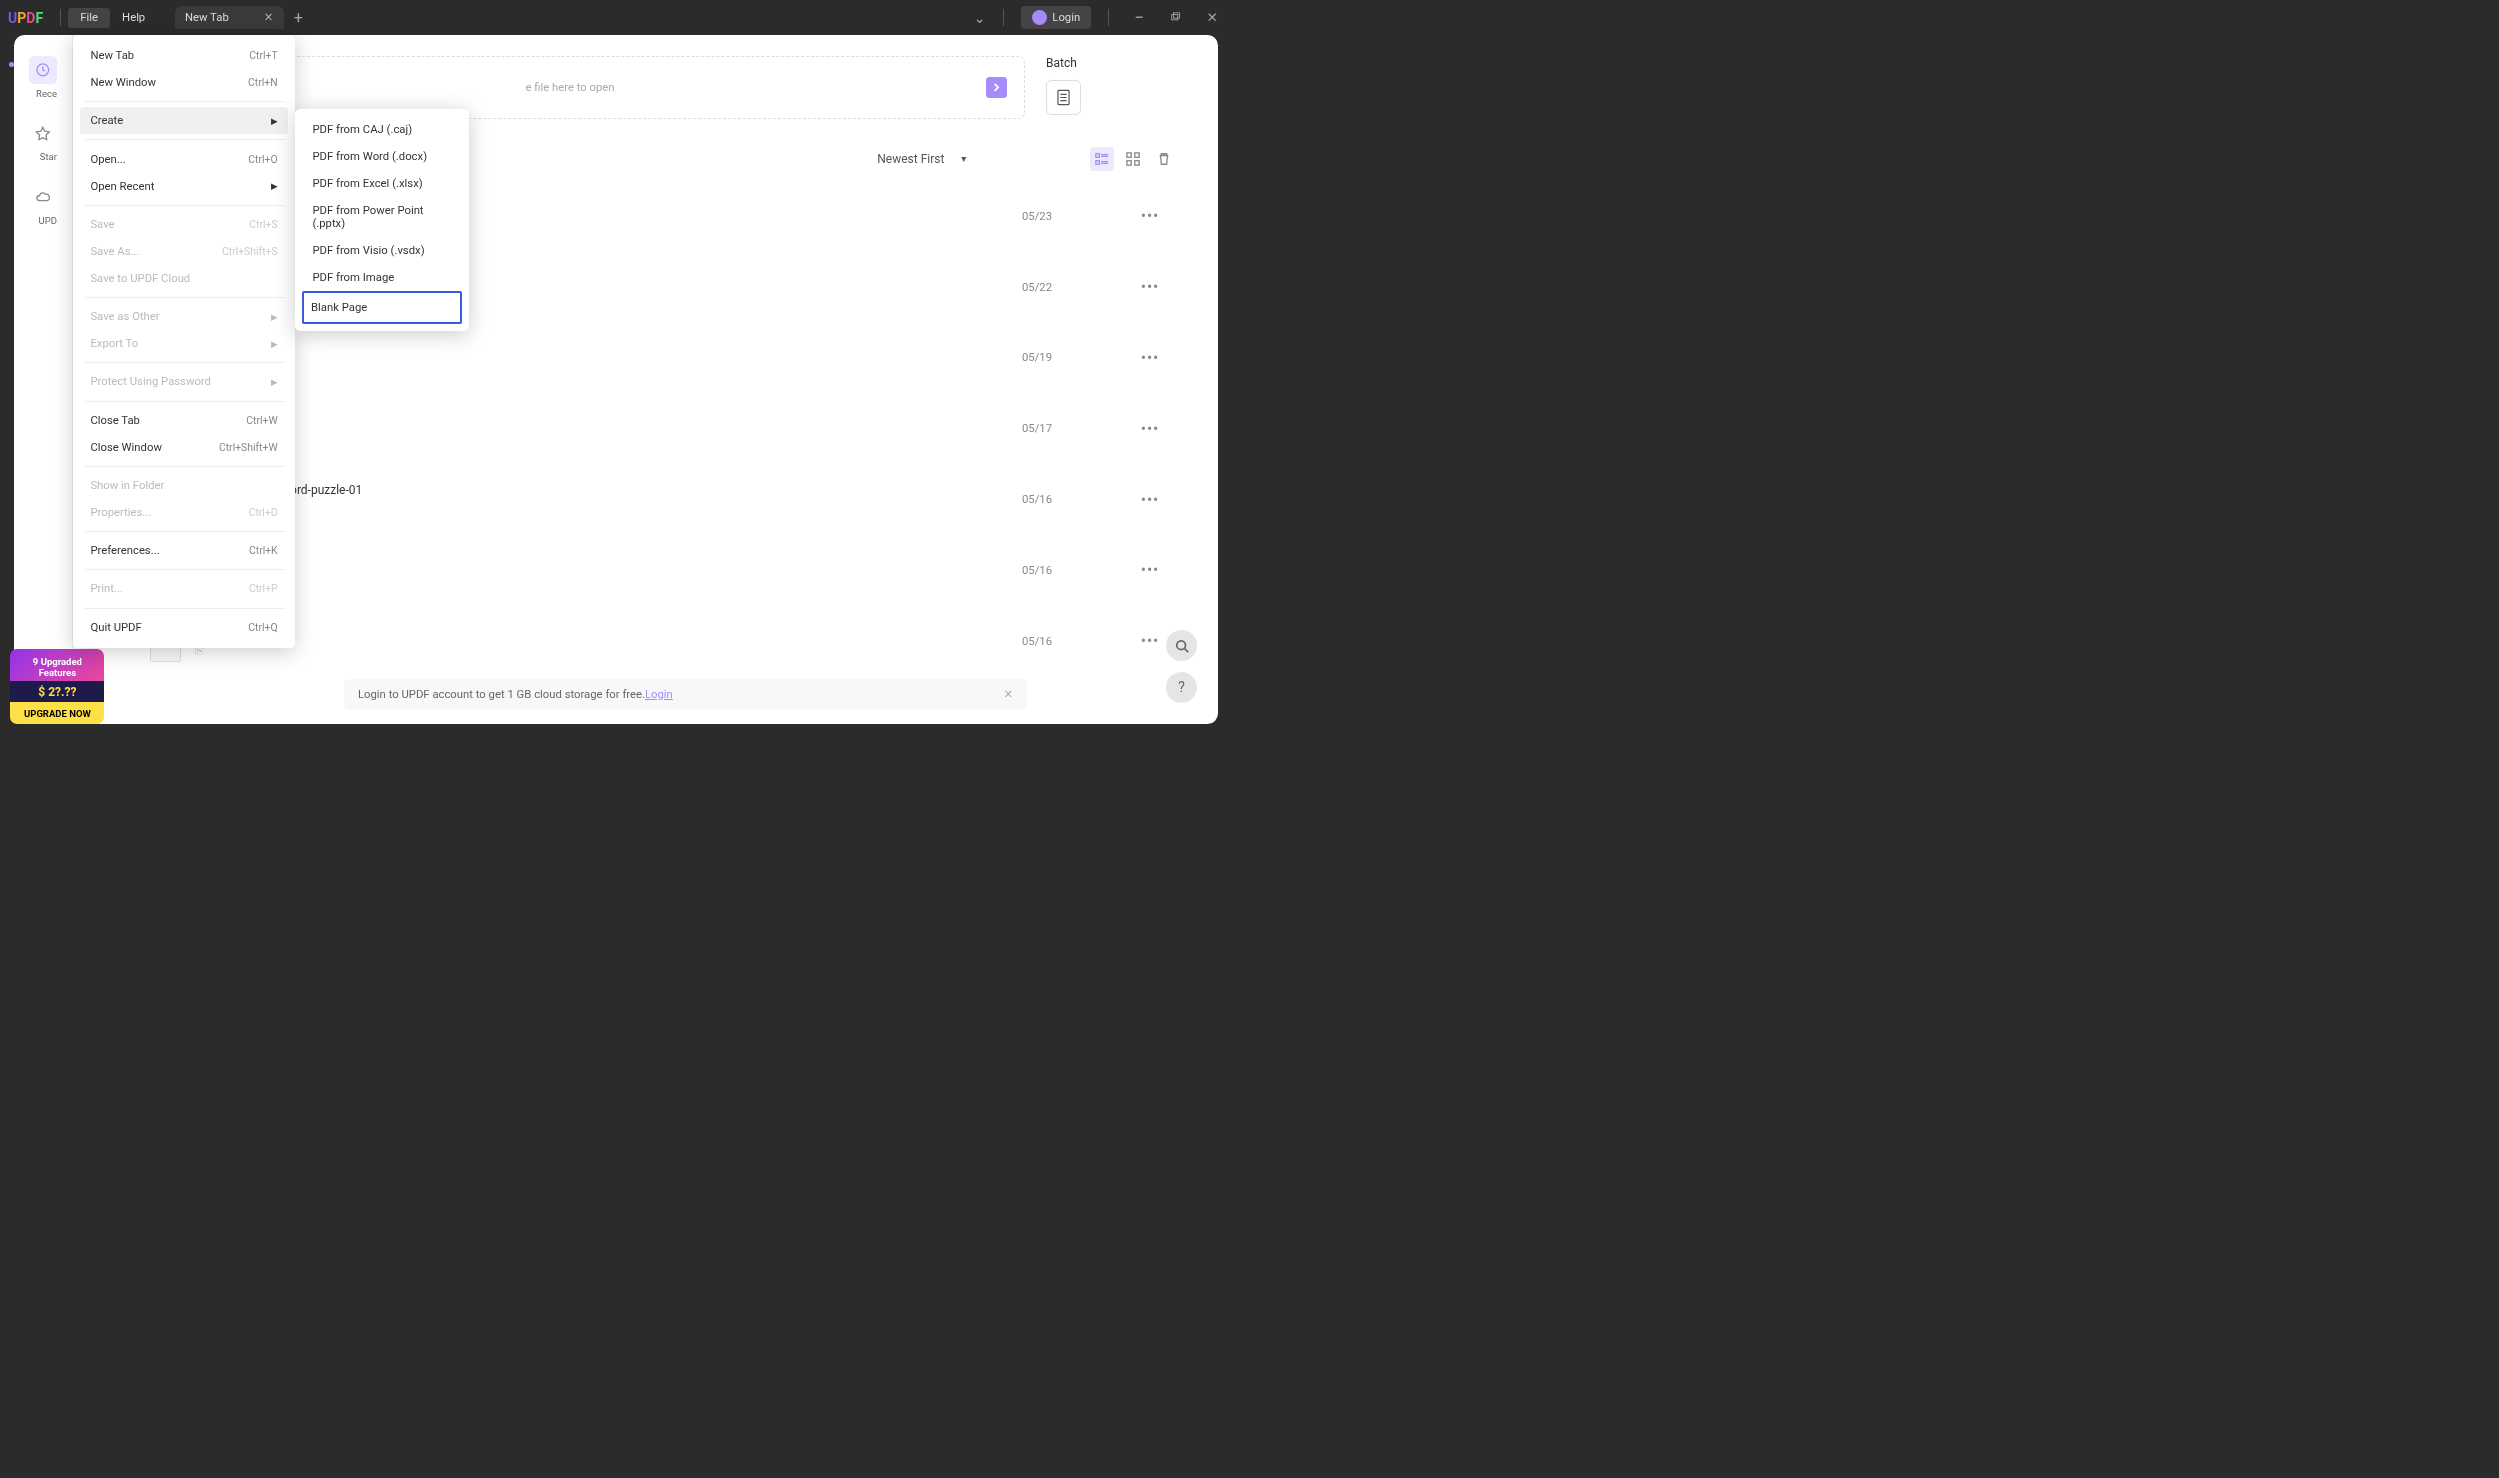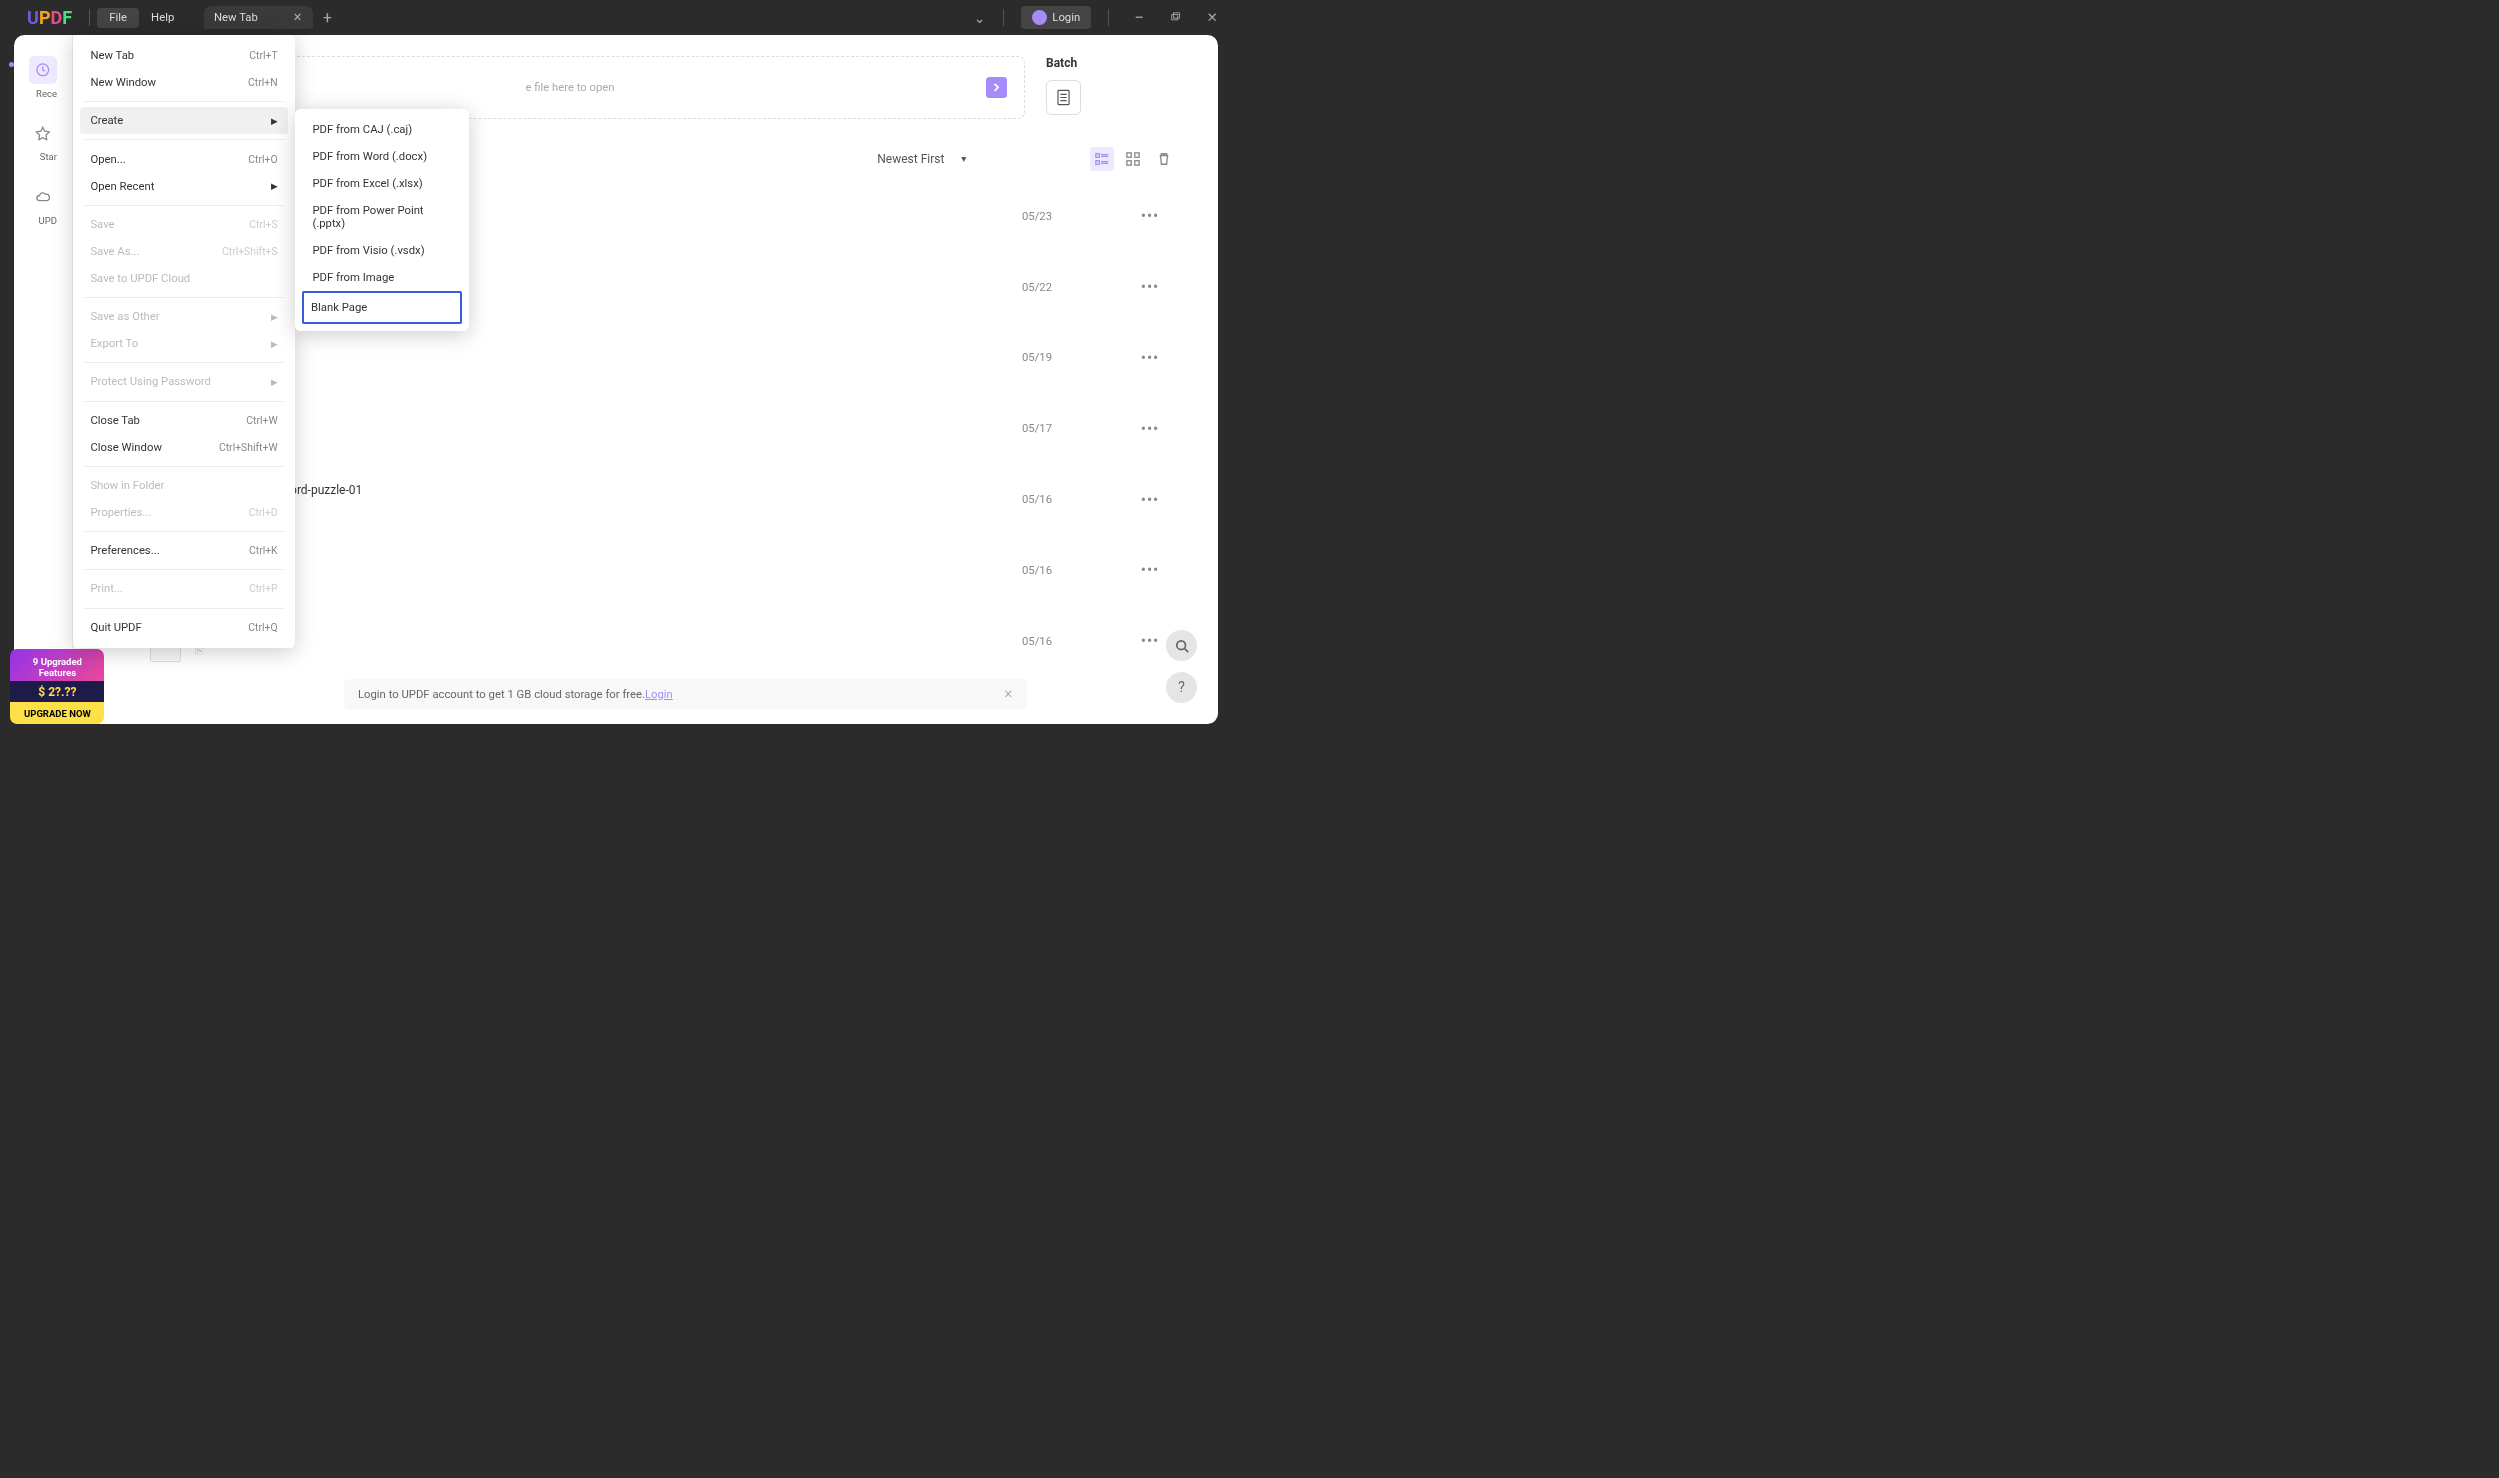--- a/index.html
+++ b/index.html
@@ -1,20 +1,20 @@
 <!DOCTYPE html>
 <html style="font-size:14px"><head>
 <meta charset="utf-8">
 <style>
 * { margin: 0; padding: 0; box-sizing: border-box; font-family: -apple-system, BlinkMacSystemFont, "Segoe UI", Roboto, sans-serif; }
 body { background: #2b2b2b; width: 1232px; height: 729px; overflow: hidden; position: relative; }
 
 
 .titlebar { height: 35px; background: #2b2b2b; display: flex; align-items: center; padding: 0 7px; color: #ddd; }
-.logo { font-weight: bold; font-size: 18px; margin-left: 20px; margin-right: 10.4px; }
+.logo { font-weight: bold; font-size: 14px; margin-left: 1px; margin-right: 10.4px; }
 .logo span:nth-child(1){color:#6b5ce7;} .logo span:nth-child(2){color:#f5a623;} .logo span:nth-child(3){color:#e94b8a;} .logo span:nth-child(4){color:#4ade80;}
 .tb-sep { width: 0.9px; height: 17.4px; background: #555; margin: 0 7px; }
 .tb-menu { padding: 3.5px 12px; border-radius: 3.5px; cursor: pointer; font-size: 11.3px; }
 .tb-menu.active { background: #444; }
 .tab { display: flex; align-items: center; background: #3a3a3a; border-radius: 7px 7px 0 0; padding: 5.2px 10.4px; margin-left: 17.4px; font-size: 11.3px; gap: 35px; }
 .tab-close { cursor: pointer; opacity: .7; }
 .tab-add { margin-left: 10.4px; cursor: pointer; font-size: 15.6px; opacity: .7; }
 .tb-right { margin-left: auto; display: flex; align-items: center; gap: 10.4px; }
 .login-btn { display: flex; align-items: center; gap: 5.2px; background: #444; padding: 3.5px 10.4px; border-radius: 3.5px; cursor: pointer; font-size: 11.3px; }
 .avatar { width: 15.6px; height: 15.6px; border-radius: 50%; background: #a78bfa; }
@@ -29,21 +29,21 @@
 .sb-item.active .sb-icon { background: #ede9fe; border-radius: 5.2px; }
 .sb-icon { width: 28px; height: 28px; display: flex; align-items: center; justify-content: center; }
 
 
 .main { position: absolute; left: 59px; right: 0; top: 0; bottom: 0; padding: 21px 42px; overflow-y: auto; }
 .top-row { display: flex; gap: 21px; margin-bottom: 28px; }
 .open-file-box { flex: 1; border: 0.9px dashed #ddd; border-radius: 7px; padding: 24px 28px; display: flex; align-items: center; position: relative; }
 .open-file-hint { color: #aaa; font-size: 11.3px; margin-left: auto; margin-right: auto; }
 .open-file-arrow { position: absolute; right: 17.4px; width: 21px; height: 21px; background: #a78bfa; border-radius: 3.5px; display: flex; align-items: center; justify-content: center; color: #fff; }
 .batch-box { width: 130px; }
-.batch-title { font-size: 12px; color: #333; margin-bottom: 10.4px; font-weight: 700; }
+.batch-title { font-size: 12px; color: #333; margin-bottom: 10.4px; font-weight: 400; }
 .batch-icon { width: 35px; height: 35px; border: 0.9px solid #ddd; border-radius: 5.2px; display: flex; align-items: center; justify-content: center; }
 
 
 .list-toolbar { display: flex; align-items: center; margin-bottom: 14px; padding-left: 35px; }
 .sort-btn { display: flex; align-items: center; gap: 15px; color: #555; cursor: pointer; font-size: 12px; margin-left: auto; }
 .view-btns { display: flex; gap: 7px; margin-left: 122px; align-items: center; }
 .view-btn { width: 24px; height: 24px; display: flex; align-items: center; justify-content: center; cursor: pointer; border-radius: 3.5px; }
 .view-btn.active { background: #ede9fe; }
 
 

